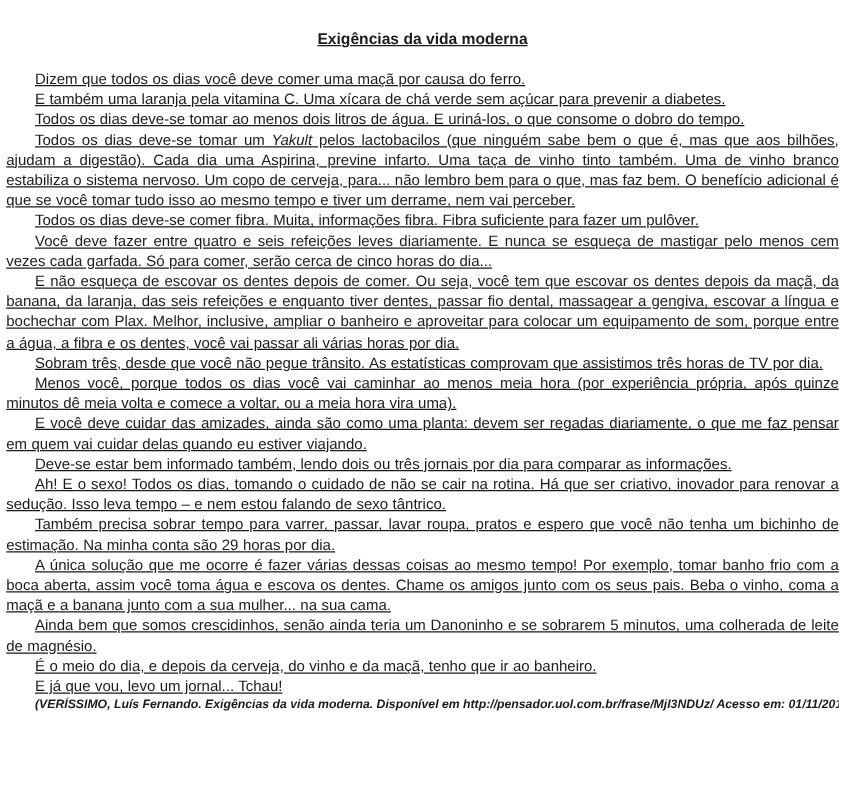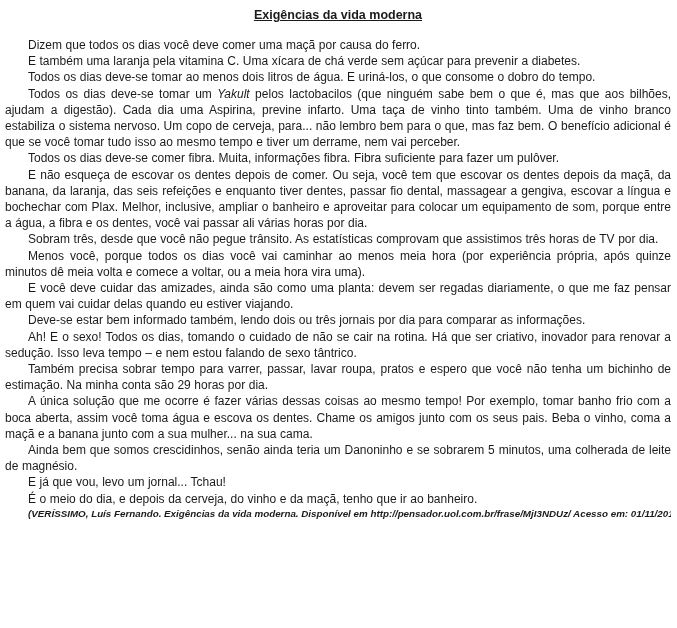--- a/index.html
+++ b/index.html
@@ -16,24 +16,25 @@
   }
   .page {
     padding: 7px 6px 0 5px;
   }
   .doc-title {
     font-size: 12.5px;
     line-height: 16px;
     font-weight: bold;
     text-decoration: underline;
     text-align: center;
-    margin: 0;
+    margin: 16px;
   }
   .doc-body {
     margin-top: 14px;
+    text-decoration: underline;
   }
   .para {
     margin: 0;
     font-size: 12px;
     line-height: 16.2px;
     text-align: justify;
     text-indent: 23px;
     word-spacing: 0.2px;
   }
   .italic {
@@ -55,27 +56,28 @@
 
 <div class="page">
   <h1 class="doc-title">Exigências da vida moderna</h1>
 
   <div class="doc-body">
       <p class="para"><span>Dizem que todos os dias você deve comer uma maçã por causa do ferro.</span></p>
       <p class="para"><span>E também uma laranja pela vitamina C. Uma xícara de chá verde sem açúcar para prevenir a diabetes.</span></p>
       <p class="para"><span>Todos os dias deve-se tomar ao menos dois litros de água. E uriná-los, o que consome o dobro do tempo.</span></p>
       <p class="para"><span>Todos os dias deve-se tomar um </span><span class="italic">Yakult</span><span> pelos lactobacilos (que ninguém sabe bem o que é, mas que aos bilhões, ajudam a digestão). Cada dia uma Aspirina, previne infarto. Uma taça de vinho tinto também. Uma de vinho branco estabiliza o sistema nervoso. Um copo de cerveja, para... não lembro bem para o que, mas faz bem. O benefício adicional é que se você tomar tudo isso ao mesmo tempo e tiver um derrame, nem vai perceber.</span></p>
       <p class="para"><span>Todos os dias deve-se comer fibra. Muita, informações fibra. Fibra suficiente para fazer um pulôver.</span></p>
+      <p class="para"><span>Você deve fazer entre quatro e seis refeições leves diariamente. E nunca se esqueça de mastigar pelo menos cem vezes cada garfada. Só para comer, serão cerca de cinco horas do dia...</span></p>
       <p class="para"><span>E não esqueça de escovar os dentes depois de comer. Ou seja, você tem que escovar os dentes depois da maçã, da banana, da laranja, das seis refeições e enquanto tiver dentes, passar fio dental, massagear a gengiva, escovar a língua e bochechar com Plax. Melhor, inclusive, ampliar o banheiro e aproveitar para colocar um equipamento de som, porque entre a água, a fibra e os dentes, você vai passar ali várias horas por dia.</span></p>
       <p class="para"><span>Sobram três, desde que você não pegue trânsito. As estatísticas comprovam que assistimos três horas de TV por dia.</span></p>
       <p class="para"><span>Menos você, porque todos os dias você vai caminhar ao menos meia hora (por experiência própria, após quinze minutos dê meia volta e comece a voltar, ou a meia hora vira uma).</span></p>
       <p class="para"><span>E você deve cuidar das amizades, ainda são como uma planta: devem ser regadas diariamente, o que me faz pensar em quem vai cuidar delas quando eu estiver viajando.</span></p>
       <p class="para"><span>Deve-se estar bem informado também, lendo dois ou três jornais por dia para comparar as informações.</span></p>
       <p class="para"><span>Ah! E o sexo! Todos os dias, tomando o cuidado de não se cair na rotina. Há que ser criativo, inovador para renovar a sedução. Isso leva tempo – e nem estou falando de sexo tântrico.</span></p>
       <p class="para"><span>Também precisa sobrar tempo para varrer, passar, lavar roupa, pratos e espero que você não tenha um bichinho de estimação. Na minha conta são 29 horas por dia.</span></p>
       <p class="para"><span>A única solução que me ocorre é fazer várias dessas coisas ao mesmo tempo! Por exemplo, tomar banho frio com a boca aberta, assim você toma água e escova os dentes. Chame os amigos junto com os seus pais. Beba o vinho, coma a maçã e a banana junto com a sua mulher... na sua cama.</span></p>
       <p class="para"><span>Ainda bem que somos crescidinhos, senão ainda teria um Danoninho e se sobrarem 5 minutos, uma colherada de leite de magnésio.</span></p>
+      <p class="para"><span>É o meio do dia, e depois da cerveja, do vinho e da maçã, tenho que ir ao banheiro.</span></p>
       <p class="para"><span>E já que vou, levo um jornal... Tchau!</span></p>
-      <p class="para"><span>É o meio do dia, e depois da cerveja, do vinho e da maçã, tenho que ir ao banheiro.</span></p>
     </div>
 
   <p class="citation">(VERÍSSIMO, Luís Fernando. Exigências da vida moderna. Disponível em http://pensador.uol.com.br/frase/MjI3NDUz/ Acesso em: 01/11/2015</p>
 </div>
 
 </body></html>

